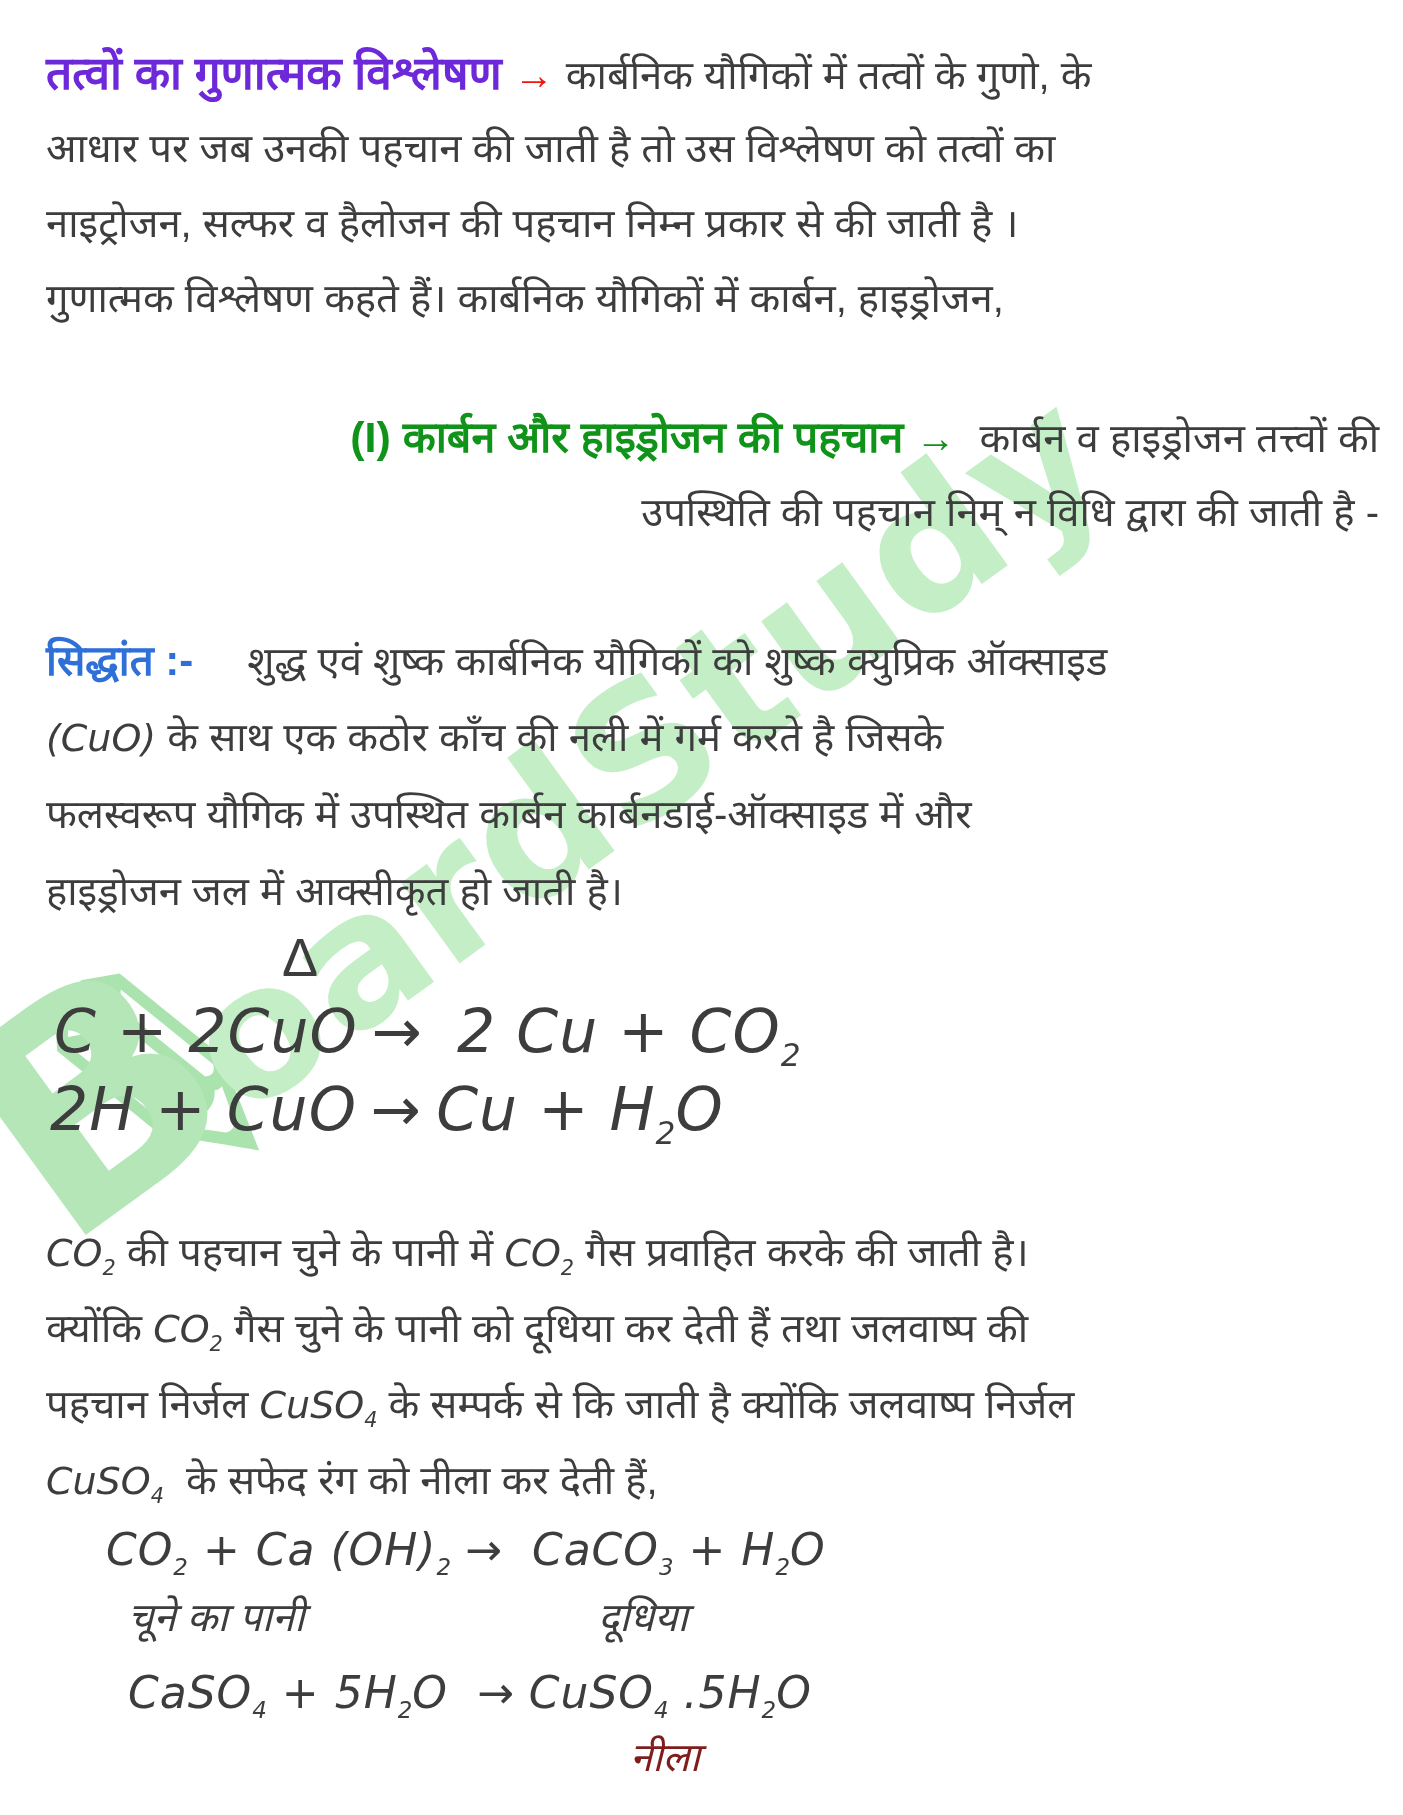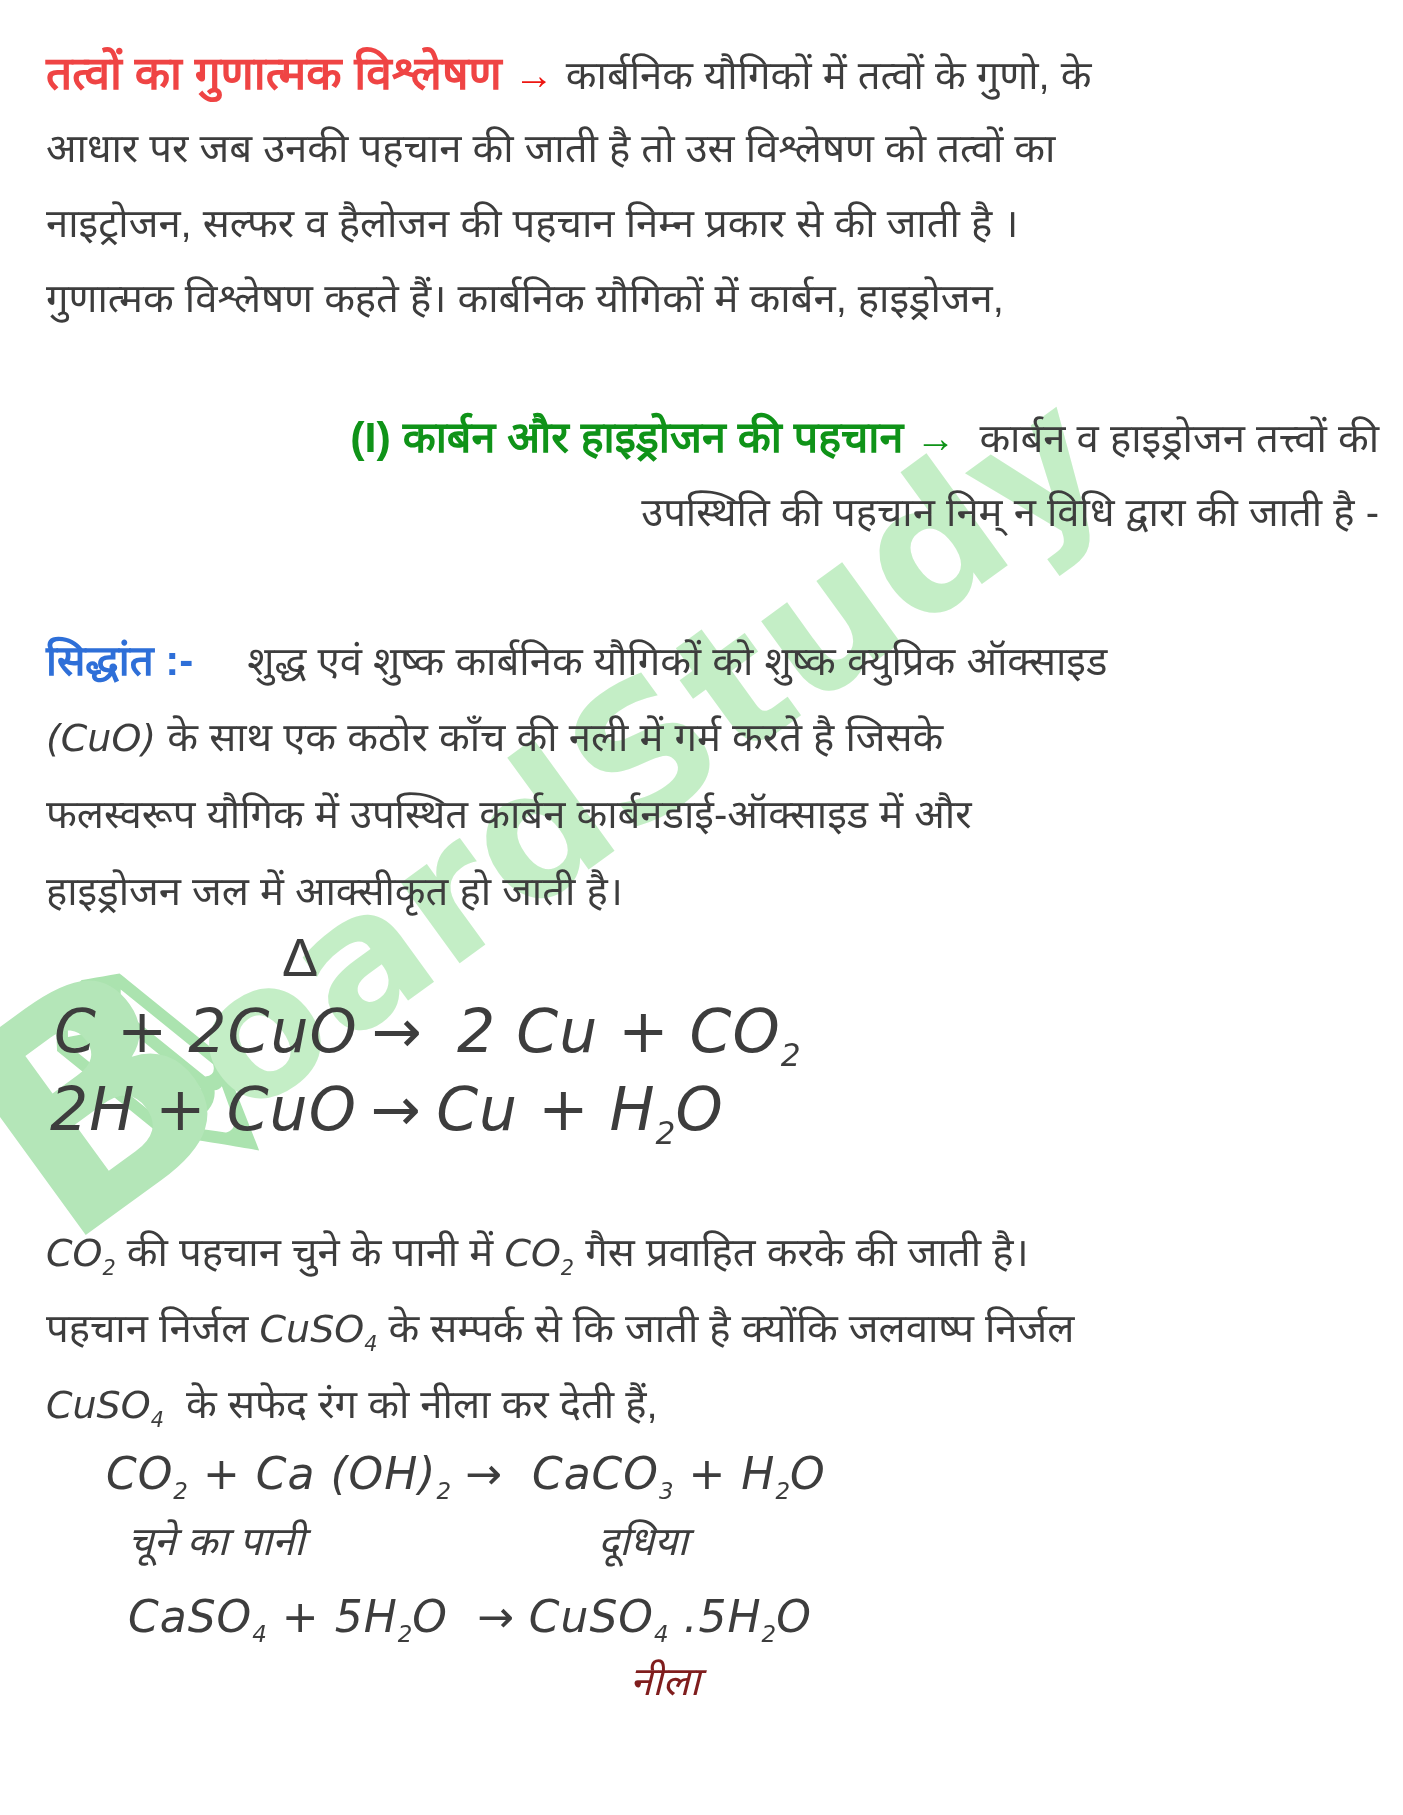--- a/index.html
+++ b/index.html
@@ -35,21 +35,21 @@
   
   .content{position:relative;z-index:1;padding:36px 24px 0 46px;}
 
   .line{
     white-space:pre;
     font-size:40px;line-height:75px;height:75px;
     color:#3d3d3d;
   }
   .hi{}
   .h{font-weight:bold;font-style:normal;}
-  .red{color:#ef4444;font-size:46px;}
+  .red{color:#6d28d9;font-size:46px;}
   .green{color:#0f9318;font-size:43px;}
   .blue{color:#2e6fd8;font-size:42px;}
   .blue-h{margin-right:54px;text-align:right;}
   .arr{margin:0 12px;font-weight:bold;}
   .arr-red{color:#ed1611;}
   .arr-green{color:#0f9318;margin-right:24px;}
 
   .sec2{margin-top:64px;text-align:right;}
   .sec3{margin-top:72px;}
   .sec3 .line{line-height:77px;height:77px;}
@@ -118,20 +118,21 @@
     </div>
 
     <div class="delta-row">Δ</div>
 
     <div class="eq eq-row1"><span>C + 2CuO</span><span class="arr">→</span><span> 2 Cu + CO</span><span class="sb">2</span></div>
 
     <div class="eq eq-row2"><span>2H + CuO</span><span class="arr">→</span><span>Cu + H</span><span class="sb">2</span><span>O</span></div>
 
     <div class="para4">
       <div class="line"><span class="frm">CO</span><span class="frm sb">2</span><span class="hi"> की पहचान चुने के पानी में </span><span class="frm">CO</span><span class="frm sb">2</span><span class="hi"> गैस प्रवाहित करके की जाती है।</span></div>
+      <div class="line"><span class="hi">क्योंकि </span><span class="frm">CO</span><span class="frm sb">2</span><span class="hi"> गैस चुने के पानी को दूधिया कर देती हैं तथा जलवाष्प की</span></div>
       <div class="line"><span class="hi">पहचान निर्जल </span><span class="frm">CuSO</span><span class="frm sb">4</span><span class="hi"> के सम्पर्क से कि जाती है क्योंकि जलवाष्प निर्जल</span></div>
       <div class="line"><span class="frm">CuSO</span><span class="frm sb">4</span><span class="hi">  के सफेद रंग को नीला कर देती हैं,</span></div>
     </div>
 
     <div class="eq eq-row3"><span>CO</span><span class="sb">2</span><span> + Ca (OH)</span><span class="sb">2</span><span class="arr">→</span><span> CaCO</span><span class="sb">3</span><span> + H</span><span class="sb">2</span><span>O</span></div>
 
     <div class="labels-row">
       <span class="lbl lbl-lime">चूने का पानी</span>
       <span class="lbl lbl-milky">दूधिया</span>
     </div>

